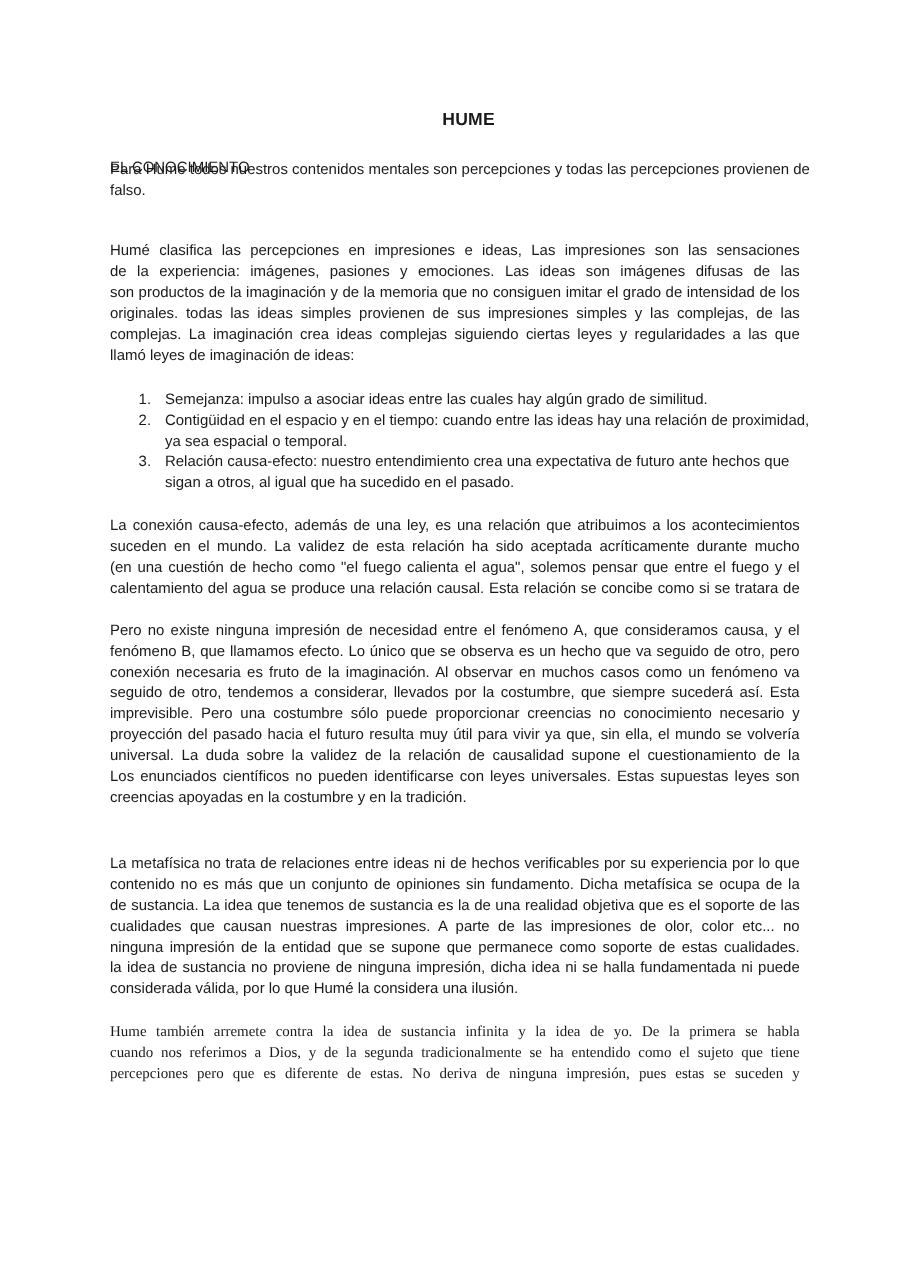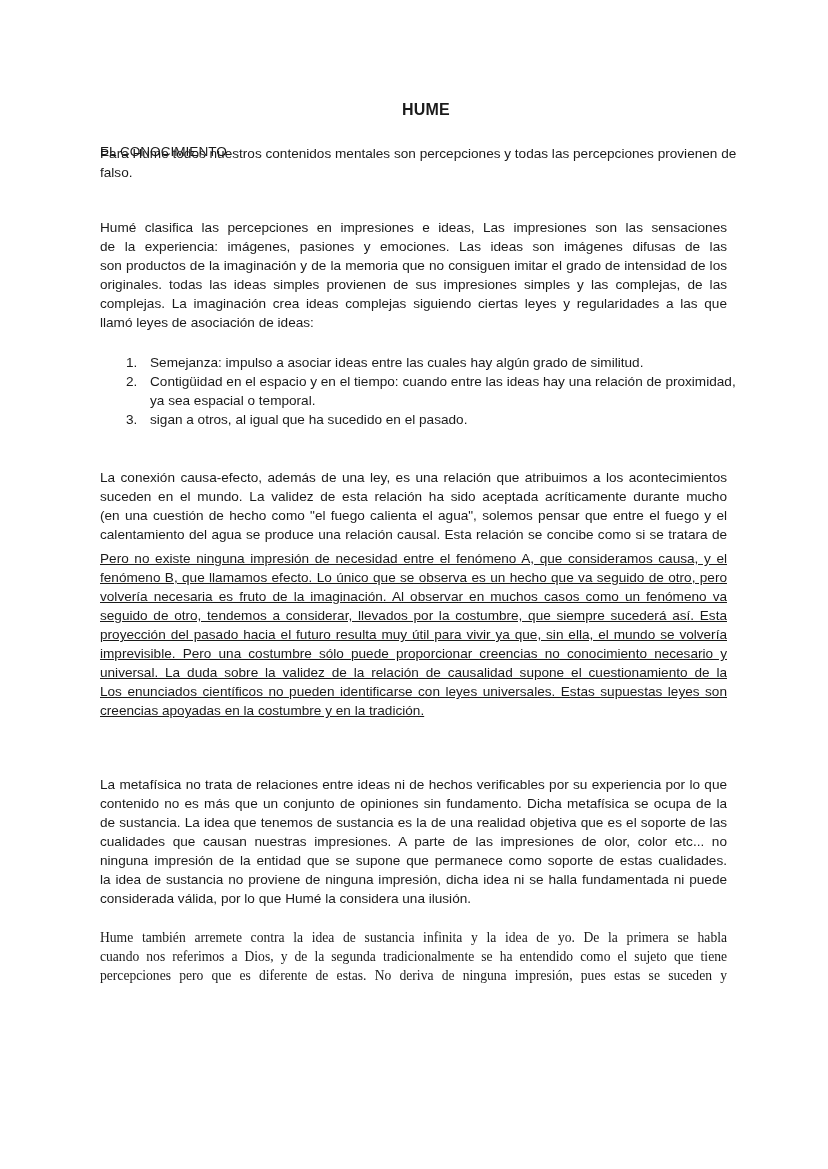--- a/index.html
+++ b/index.html
@@ -35,53 +35,54 @@
     <span class="ll">Para Hume todos nuestros contenidos mentales son percepciones y todas las percepciones provienen de</span>
     <span class="ll">falso.</span>
   </div>
 
   <div class="block" style="top:218px;">
     <span class="jl">Humé clasifica las percepciones en impresiones e ideas, Las impresiones son las sensaciones inmediatas</span>
     <span class="jl">de la experiencia: imágenes, pasiones y emociones. Las ideas son imágenes difusas de las impresiones,</span>
     <span class="jl">son productos de la imaginación y de la memoria que no consiguen imitar el grado de intensidad de los</span>
     <span class="jl">originales. todas las ideas simples provienen de sus impresiones simples y las complejas, de las</span>
     <span class="jl">complejas. La imaginación crea ideas complejas siguiendo ciertas leyes y regularidades a las que Hume</span>
-    <span class="ll">llamó leyes de asociación de ideas:</span>
+    <span class="ll">llamó leyes de imaginación de ideas:</span>
   </div>
 
   <ol class="laws" style="top:353px;">
     <li>
       <span class="num">1.</span>
       <span class="ll">Semejanza: impulso a asociar ideas entre las cuales hay algún grado de similitud.</span>
     </li>
     <li>
       <span class="num">2.</span>
       <span class="ll">Contigüidad en el espacio y en el tiempo: cuando entre las ideas hay una relación de proximidad,</span>
       <span class="ll">ya sea espacial o temporal.</span>
     </li>
     <li>
       <span class="num">3.</span>
+      <span class="ll">Relación causa-efecto: nuestro entendimiento crea una expectativa de futuro ante hechos que</span>
       <span class="ll">sigan a otros, al igual que ha sucedido en el pasado.</span>
     </li>
   </ol>
 
   <div class="block" style="top:468px;">
     <span class="jl">La conexión causa-efecto, además de una ley, es una relación que atribuimos a los acontecimientos que</span>
     <span class="jl">suceden en el mundo. La validez de esta relación ha sido aceptada acríticamente durante mucho tiempo.</span>
     <span class="jl">(en una cuestión de hecho como "el fuego calienta el agua", solemos pensar que entre el fuego y el</span>
     <span class="jl">calentamiento del agua se produce una relación causal. Esta relación se concibe como si se tratara de</span>
   </div>
 
-  <div class="block" style="top:549px;text-decoration:underline;">
+  <div class="block" style="top:563px;">
     <span class="jl">Pero no existe ninguna impresión de necesidad entre el fenómeno A, que consideramos causa, y el</span>
     <span class="jl">fenómeno B, que llamamos efecto. Lo único que se observa es un hecho que va seguido de otro, pero no</span>
-    <span class="jl">volvería necesaria es fruto de la imaginación. Al observar en muchos casos como un fenómeno va</span>
+    <span class="jl">conexión necesaria es fruto de la imaginación. Al observar en muchos casos como un fenómeno va</span>
     <span class="jl">seguido de otro, tendemos a considerar, llevados por la costumbre, que siempre sucederá así. Esta</span>
+    <span class="jl">imprevisible. Pero una costumbre sólo puede proporcionar creencias no conocimiento necesario y</span>
     <span class="jl">proyección del pasado hacia el futuro resulta muy útil para vivir ya que, sin ella, el mundo se volvería</span>
-    <span class="jl">imprevisible. Pero una costumbre sólo puede proporcionar creencias no conocimiento necesario y</span>
     <span class="jl">universal. La duda sobre la validez de la relación de causalidad supone el cuestionamiento de la ciencia.</span>
     <span class="jl">Los enunciados científicos no pueden identificarse con leyes universales. Estas supuestas leyes son</span>
     <span class="ll">creencias apoyadas en la costumbre y en la tradición.</span>
   </div>
 
   <div class="block" style="top:775px;">
     <span class="jl">La metafísica no trata de relaciones entre ideas ni de hechos verificables por su experiencia por lo que su</span>
     <span class="jl">contenido no es más que un conjunto de opiniones sin fundamento. Dicha metafísica se ocupa de la idea</span>
     <span class="jl">de sustancia. La idea que tenemos de sustancia es la de una realidad objetiva que es el soporte de las</span>
     <span class="jl">cualidades que causan nuestras impresiones. A parte de las impresiones de olor, color etc... no tenemos</span>

